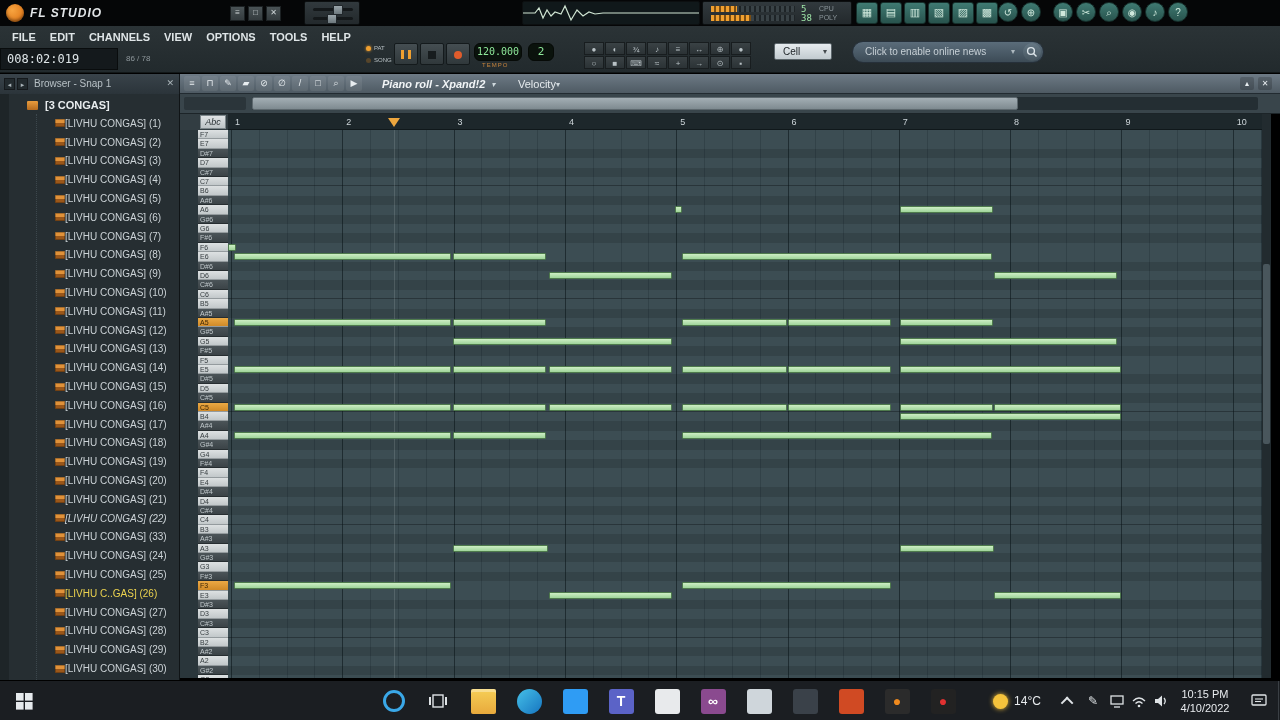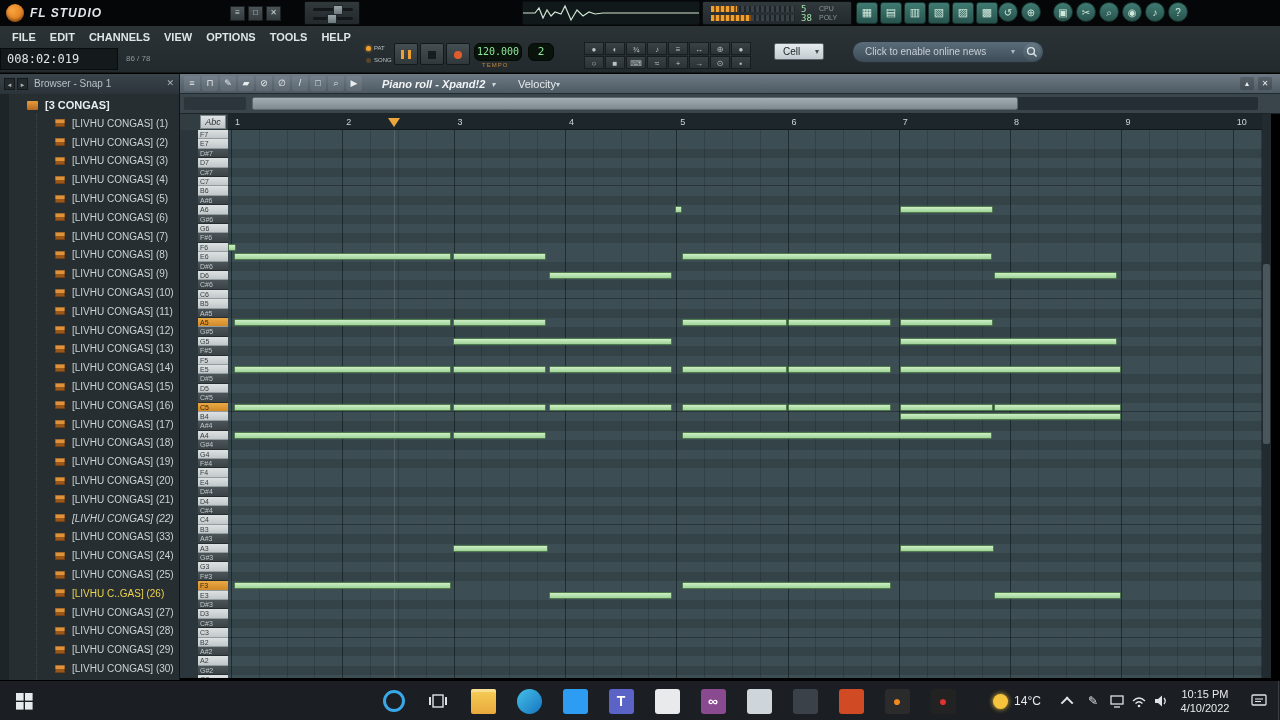--- a/index.html
+++ b/index.html
@@ -42,21 +42,21 @@
   .t-btn{position:absolute;top:17px;width:24px;height:22px;background:linear-gradient(#454e52,#30383b);border:1px solid #141a1c;border-radius:2px;box-sizing:border-box;}
   .pause-bars{position:absolute;left:6px;top:6px;width:10px;height:9px;background:linear-gradient(90deg,#f0a030 0 3px,transparent 3px 7px,#f0a030 7px 10px);}
   .stop-sq{position:absolute;left:7px;top:7px;width:8px;height:8px;background:#171c1e;}
   .rec-dot{position:absolute;left:7px;top:7px;width:8px;height:8px;border-radius:50%;background:#e05c2c;}
   .lcd-small{position:absolute;background:#0a120c;border:1px solid #060a07;border-radius:6px;color:#8ee89a;font-family:"DejaVu Sans Mono",monospace;text-align:center;box-sizing:border-box;}
   .lcd-tempo{left:474px;top:17px;width:48px;height:18px;font-size:10px;line-height:16px;}
   .tempo-label{position:absolute;left:482px;top:36px;font-size:6px;color:#c8843c;letter-spacing:1px;}
   .lcd-pat{left:528px;top:17px;width:26px;height:18px;font-size:11px;line-height:16px;}
   .mini-wrap{position:absolute;left:584px;top:16px;width:178px;height:29px;display:flex;flex-wrap:wrap;align-content:flex-start;}
   .mini-icon{width:20px;height:13px;margin:0 1px 1px 0;font-size:8px;color:#b9c2c6;text-align:center;line-height:13px;background:linear-gradient(#3a4245,#2b3235);border:1px solid #181d1f;box-sizing:border-box;}
-  .snap-box{position:absolute;left:774px;top:17px;width:50px;height:17px;background:linear-gradient(#e6ebee,#c2cbd0);border:1px solid #5c666b;border-radius:2px;box-sizing:border-box;}
+  .snap-box{position:absolute;left:774px;top:17px;width:58px;height:17px;background:linear-gradient(#e6ebee,#c2cbd0);border:1px solid #5c666b;border-radius:2px;box-sizing:border-box;}
   .snap-text{position:absolute;left:8px;top:2px;font-size:10px;color:#20262a;}
   .snap-caret{position:absolute;right:4px;top:3px;font-size:8px;color:#444a4e;}
   .news{position:absolute;left:852px;top:15px;width:192px;height:22px;border-radius:11px;background:linear-gradient(#5a6c7a,#3c4b56);border:1px solid #26303a;box-sizing:border-box;}
   .news-text{position:absolute;left:12px;top:4px;font-size:10px;color:#c6cfd5;}
   .news-caret{position:absolute;right:28px;top:5px;font-size:8px;color:#aeb9c0;}
   .news-search{position:absolute;right:2px;top:1px;width:18px;height:18px;border-radius:50%;background:linear-gradient(#667885,#46555f);}
   
   .browser-header{position:absolute;left:0;top:74px;width:180px;height:20px;background:linear-gradient(#39434a,#2b343a);border-right:1px solid #14191c;box-sizing:border-box;}
   .bh-nav{position:absolute;left:4px;top:4px;display:flex;gap:2px;}
   .bh-btn{width:11px;height:12px;font-size:7px;color:#aab4b9;background:#222a2e;border:1px solid #15191c;text-align:center;line-height:11px;box-sizing:border-box;}
@@ -79,21 +79,21 @@
   
   .browser{position:absolute;left:0;top:94px;width:180px;height:586px;background:#262e32;overflow:hidden;border-right:1px solid #101416;box-sizing:border-box;}
   .b-strip{position:absolute;left:0;top:0;width:9px;height:100%;background:#1e2528;}
   .b-guide{position:absolute;left:36px;top:20px;bottom:0;border-left:1px dotted #3c474d;}
   .b-root{position:absolute;left:9px;top:2px;height:18px;display:flex;align-items:center;}
   .b-root-icon{width:11px;height:9px;margin-left:18px;background:linear-gradient(#e89c3e,#b56a1e);border-radius:1px;}
   .b-root-label{margin-left:7px;font-size:11px;font-weight:bold;color:#e9edef;}
   .b-list{position:absolute;left:9px;top:20px;width:171px;height:566px;}
   .b-item{position:absolute;left:0;width:100%;height:18.8px;display:flex;align-items:center;}
   .b-icon{width:10px;height:8px;margin-left:46px;background:linear-gradient(#e0923a 0 4px,#9a571a 4px 8px);border-radius:1px;box-shadow:inset 0 0 0 1px rgba(0,0,0,.25);flex:none;}
-  .b-label{margin-left:7px;font-size:10px;color:#ccd3d7;white-space:nowrap;}
+  .b-label{margin-left:0;font-size:10px;color:#ccd3d7;white-space:nowrap;}
   .b-item.hl .b-label{color:#ecd34f;}
   
   .pr-corner{position:absolute;left:180px;top:114px;width:48px;height:16px;background:#323d42;}
   .abc-box{position:absolute;left:20px;top:1px;width:26px;height:14px;background:linear-gradient(#dfe3e5,#bcc3c6);border:1px solid #7d878b;font-size:9px;font-style:italic;color:#2d3538;text-align:center;line-height:12px;box-sizing:border-box;}
   .timeline{position:absolute;left:228px;top:114px;width:1034px;height:16px;background:#1d272b;overflow:hidden;border-bottom:1px solid #10181b;box-sizing:border-box;}
   .bar-num{position:absolute;top:3px;font-size:9px;color:#cdd5d9;}
   .playhead-marker{position:absolute;top:4px;width:0;height:0;border-left:6px solid transparent;border-right:6px solid transparent;border-top:9px solid #eda63e;}
   .pr-leftstrip{position:absolute;left:180px;top:130px;width:18px;height:548px;background:#2a363b;}
   .pr-keys{position:absolute;left:198px;top:130px;width:30px;height:548px;background:#30393d;overflow:hidden;}
   .key{position:absolute;left:0;width:30px;height:9.4px;box-sizing:border-box;background:linear-gradient(#dde1e2,#c2c8ca);border-bottom:1px solid #949b9e;font-size:7px;line-height:9px;color:#353c3f;padding-left:2px;}

